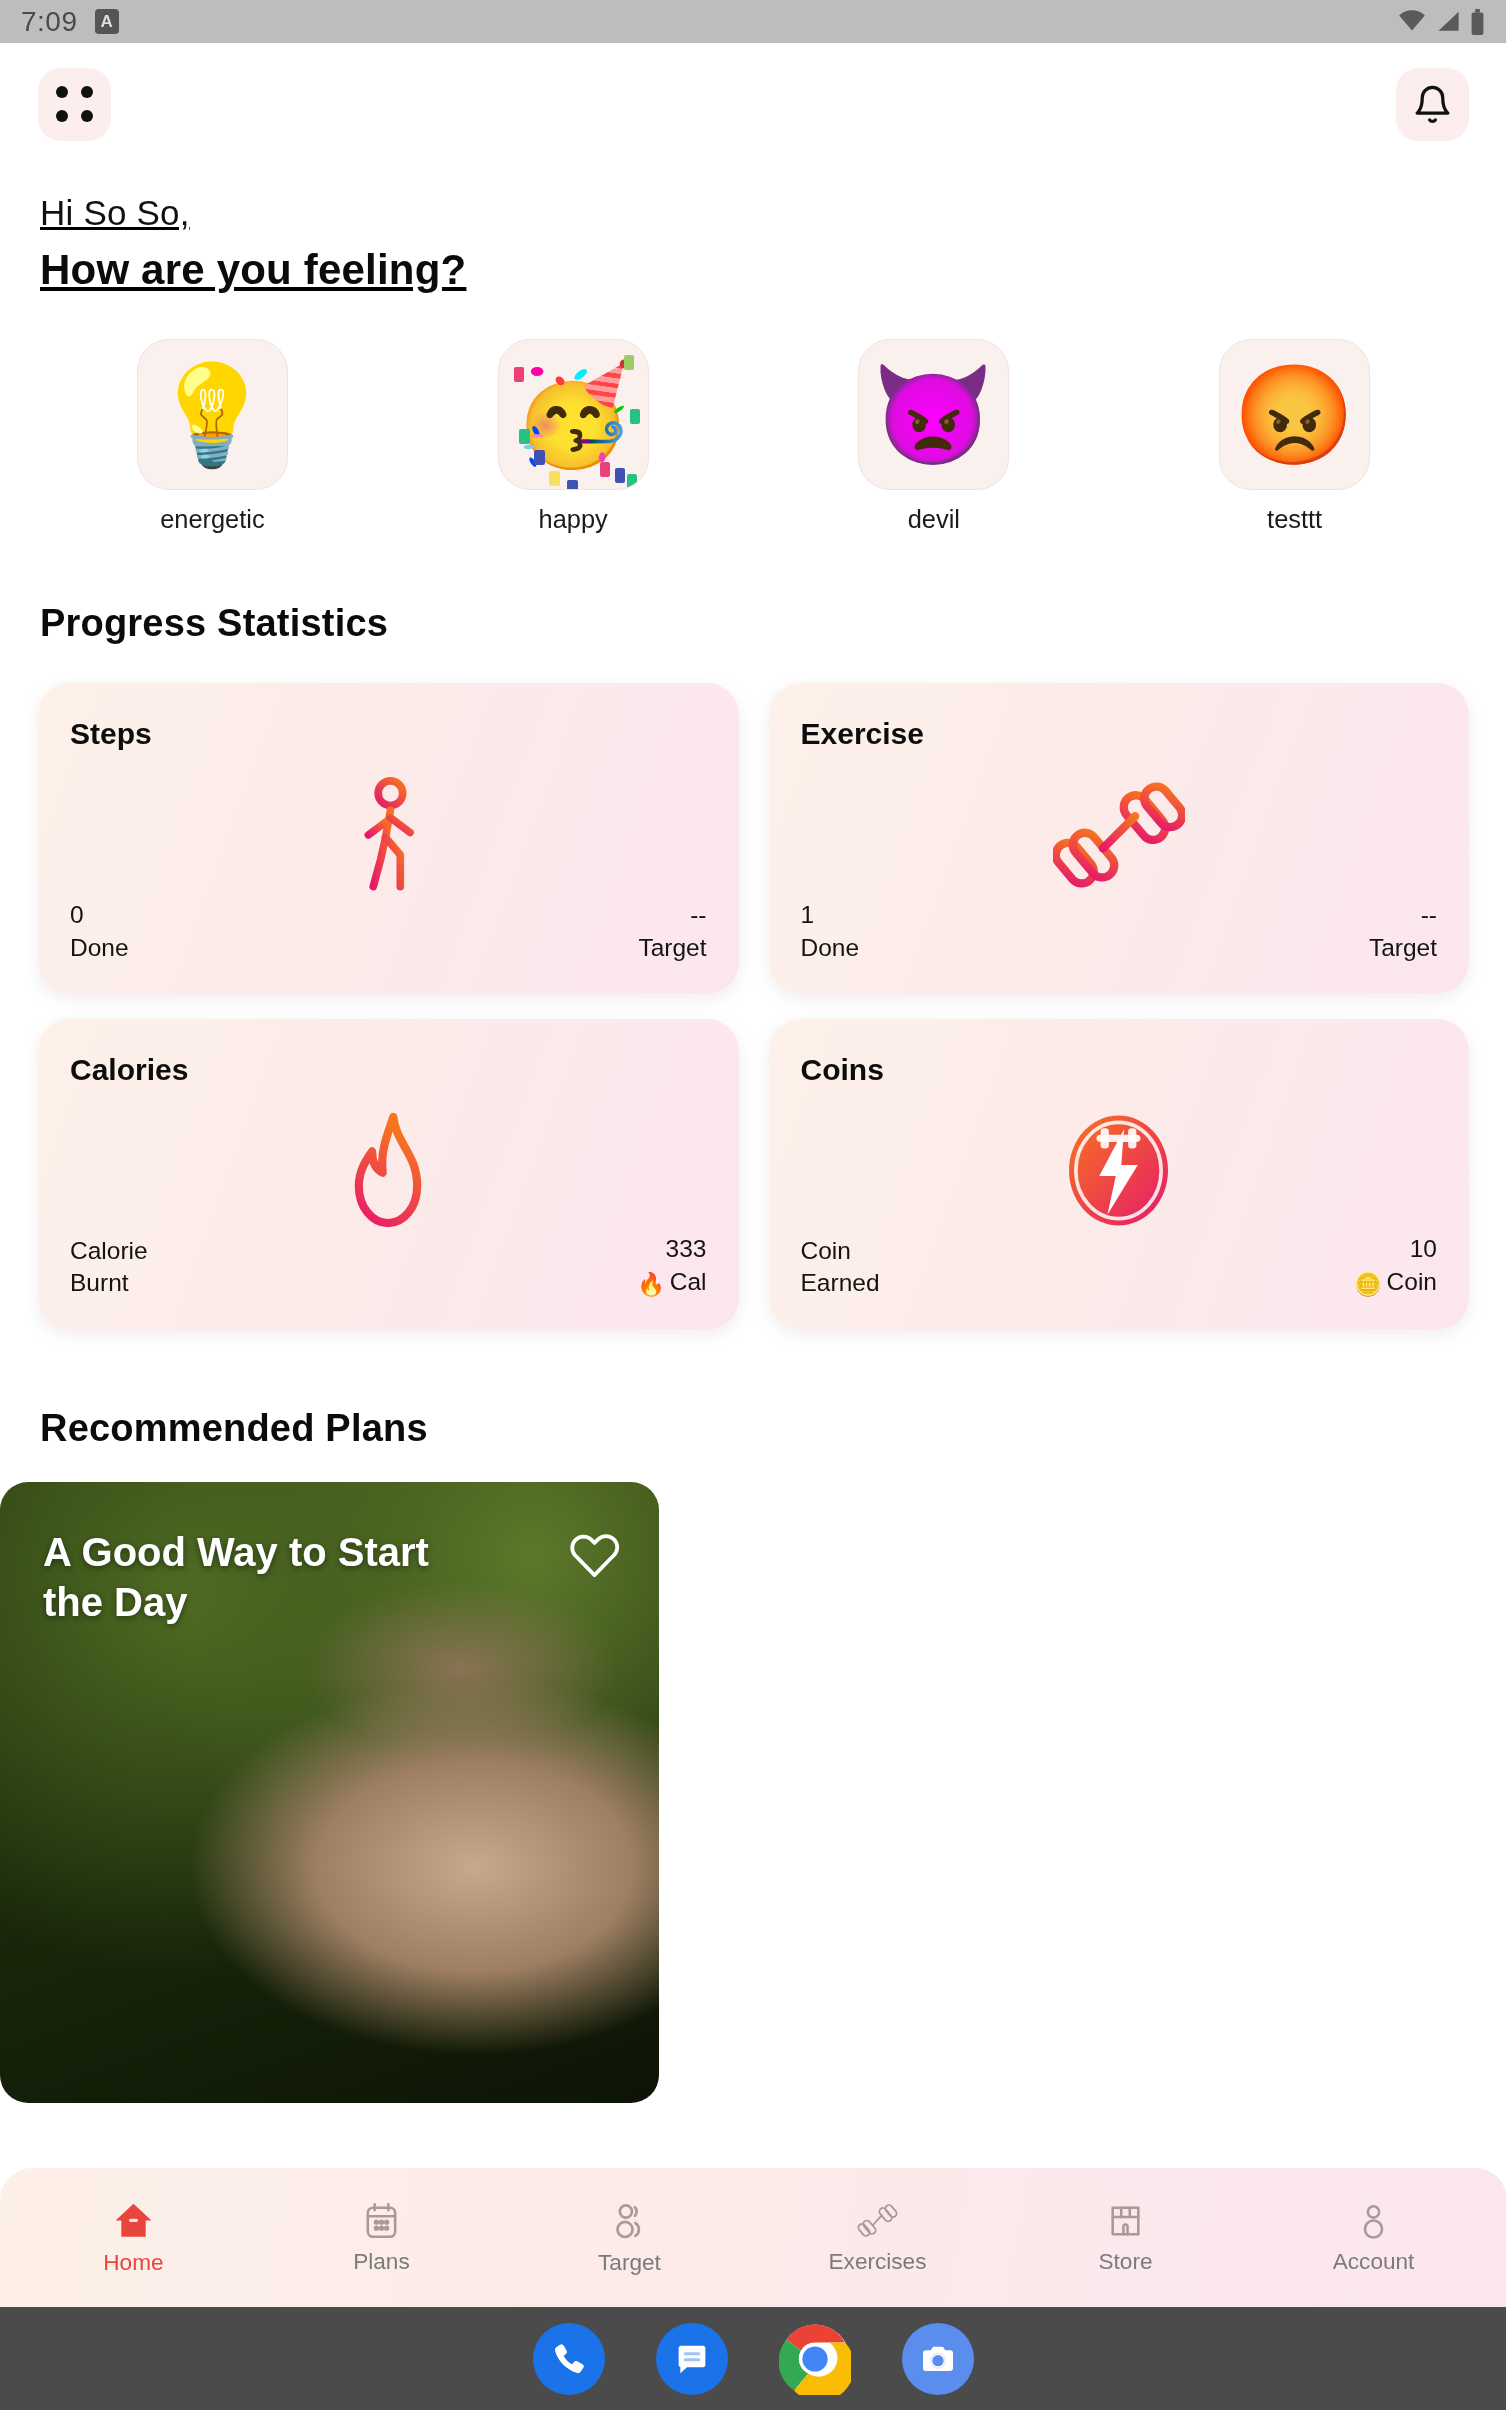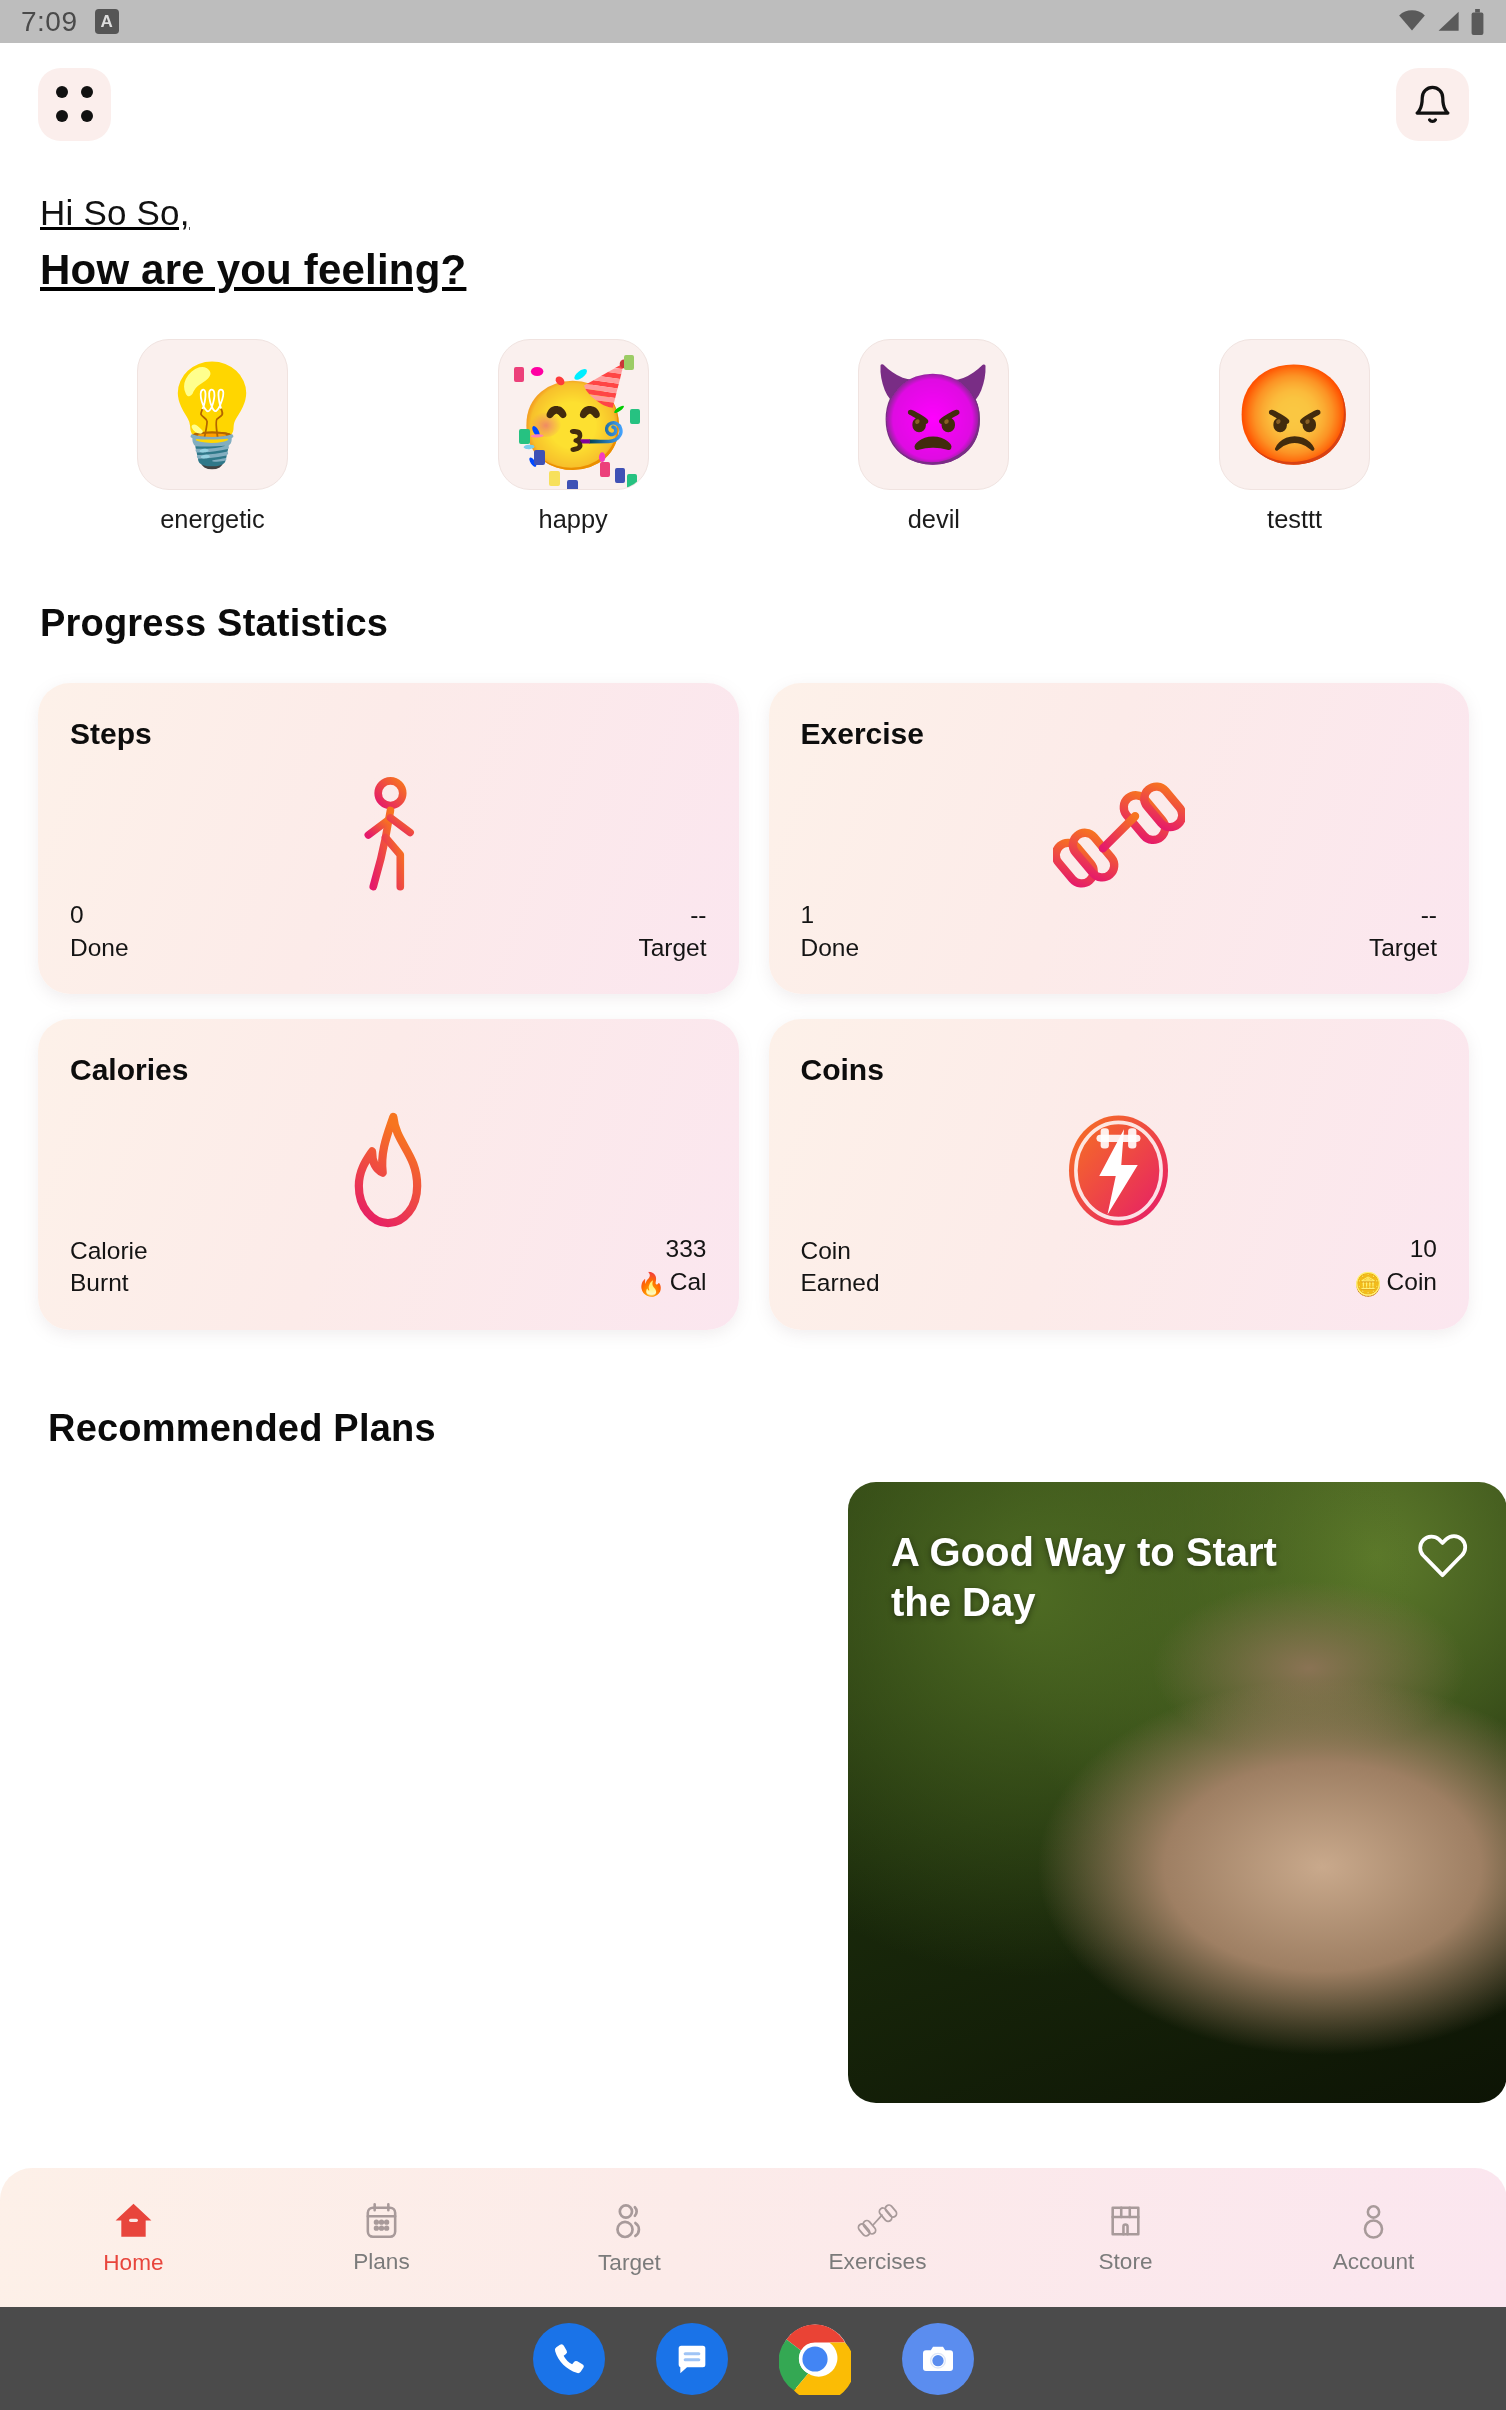--- a/index.html
+++ b/index.html
@@ -62,21 +62,21 @@
   .mood-label { margin-top: 15px; font-size: 25.4px; color: #1b1b1b; }
   .confetti { position:absolute; width:100%; height:100%; top:0; left:0; }
   .confetti span { position:absolute; width:10.4px; height:15px; border-radius:1.9px; }
 
   
   .section-title {
     font-size: 38px; font-weight: 700; color: #0b0b0b;
     padding: 0 40px; letter-spacing: 0.2px;
   }
   .sec-progress { margin-top: 68px; }
-  .sec-plans { margin-top: 77px; margin-left: 8px; }
+  .sec-plans { margin-top: 77px; }
 
   
   .stat-grid {
     display: grid; grid-template-columns: 1fr 1fr;
     gap: 24.5px 30px; padding: 38px 38px 0 38px;
   }
   .stat-card {
     position: relative; height: 311px; border-radius: 32px;
     background: linear-gradient(110deg, #fdf1e9 0%, #fcebe9 45%, #fbe6ef 100%);
     box-shadow: 0 4.7px 15px rgba(150,120,130,.13);
@@ -89,21 +89,21 @@
     display: flex; align-items: center; justify-content: center; height: 141px;
   }
   .stat-foot { display: flex; justify-content: space-between; align-items: flex-end; }
   .foot-col { font-size: 24.5px; color: #141414; line-height: 1.32; }
   .foot-col.right { text-align: right; }
   .foot-top { display:block; }
   .foot-bot { display: block; }
   .inline-ico { font-size: 22.6px; margin-right: 3.8px; vertical-align: -1.9px; }
 
   
-  .plans-wrap { padding: 32px 0 0 0; display: flex; justify-content: flex-end; text-decoration: underline; }
+  .plans-wrap { padding: 32px 0 0 0; display: flex; justify-content: flex-start; text-decoration: underline; }
   .plan-card {
     width: 659px; height: 621px; border-radius: 28px; overflow: hidden;
     position: relative;
     background:
       radial-gradient(ellipse 60% 42% at 72% 62%, #c9a98c 0%, #9e7f63 40%, rgba(60,60,30,0) 72%),
       radial-gradient(ellipse 34% 20% at 70% 30%, #8a7354 0%, rgba(40,45,20,0) 70%),
       radial-gradient(circle at 28% 18%, #4e6b23 0%, rgba(25,40,10,0) 55%),
       radial-gradient(circle at 80% 12%, #5d7a2b 0%, rgba(20,35,8,0) 52%),
       linear-gradient(160deg, #25380f 0%, #1a2a0b 45%, #0d1405 100%);
   }

